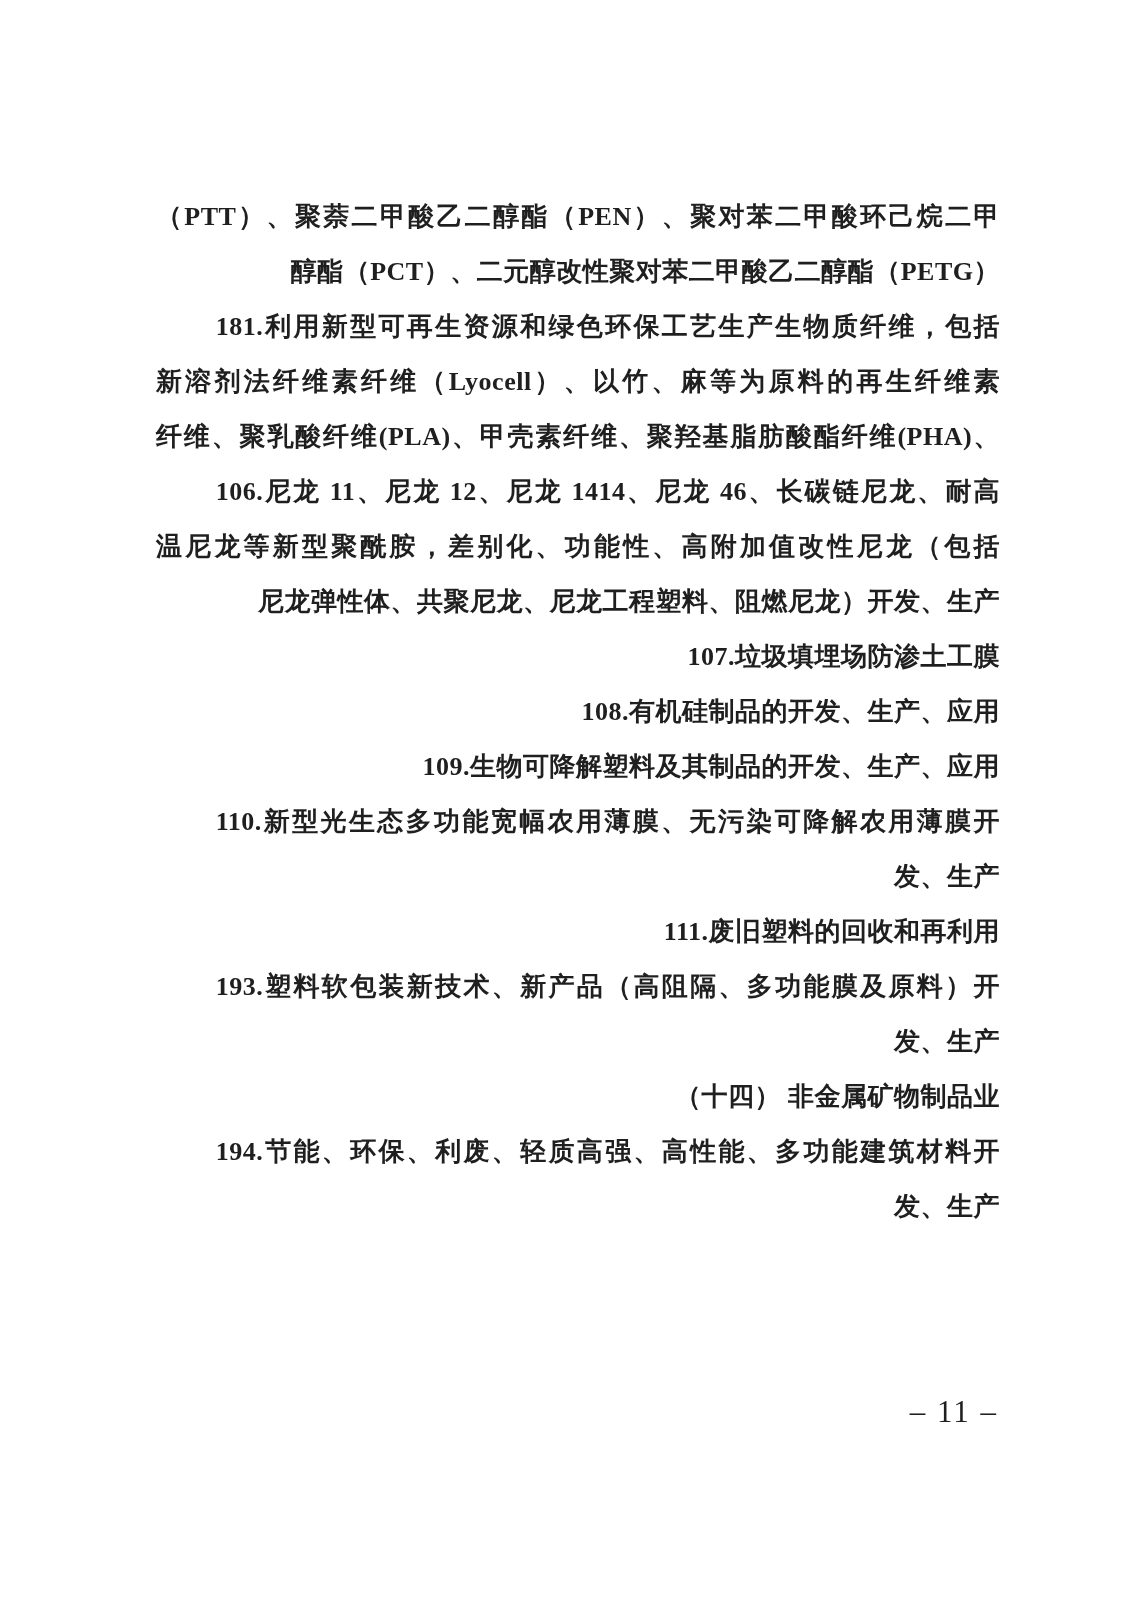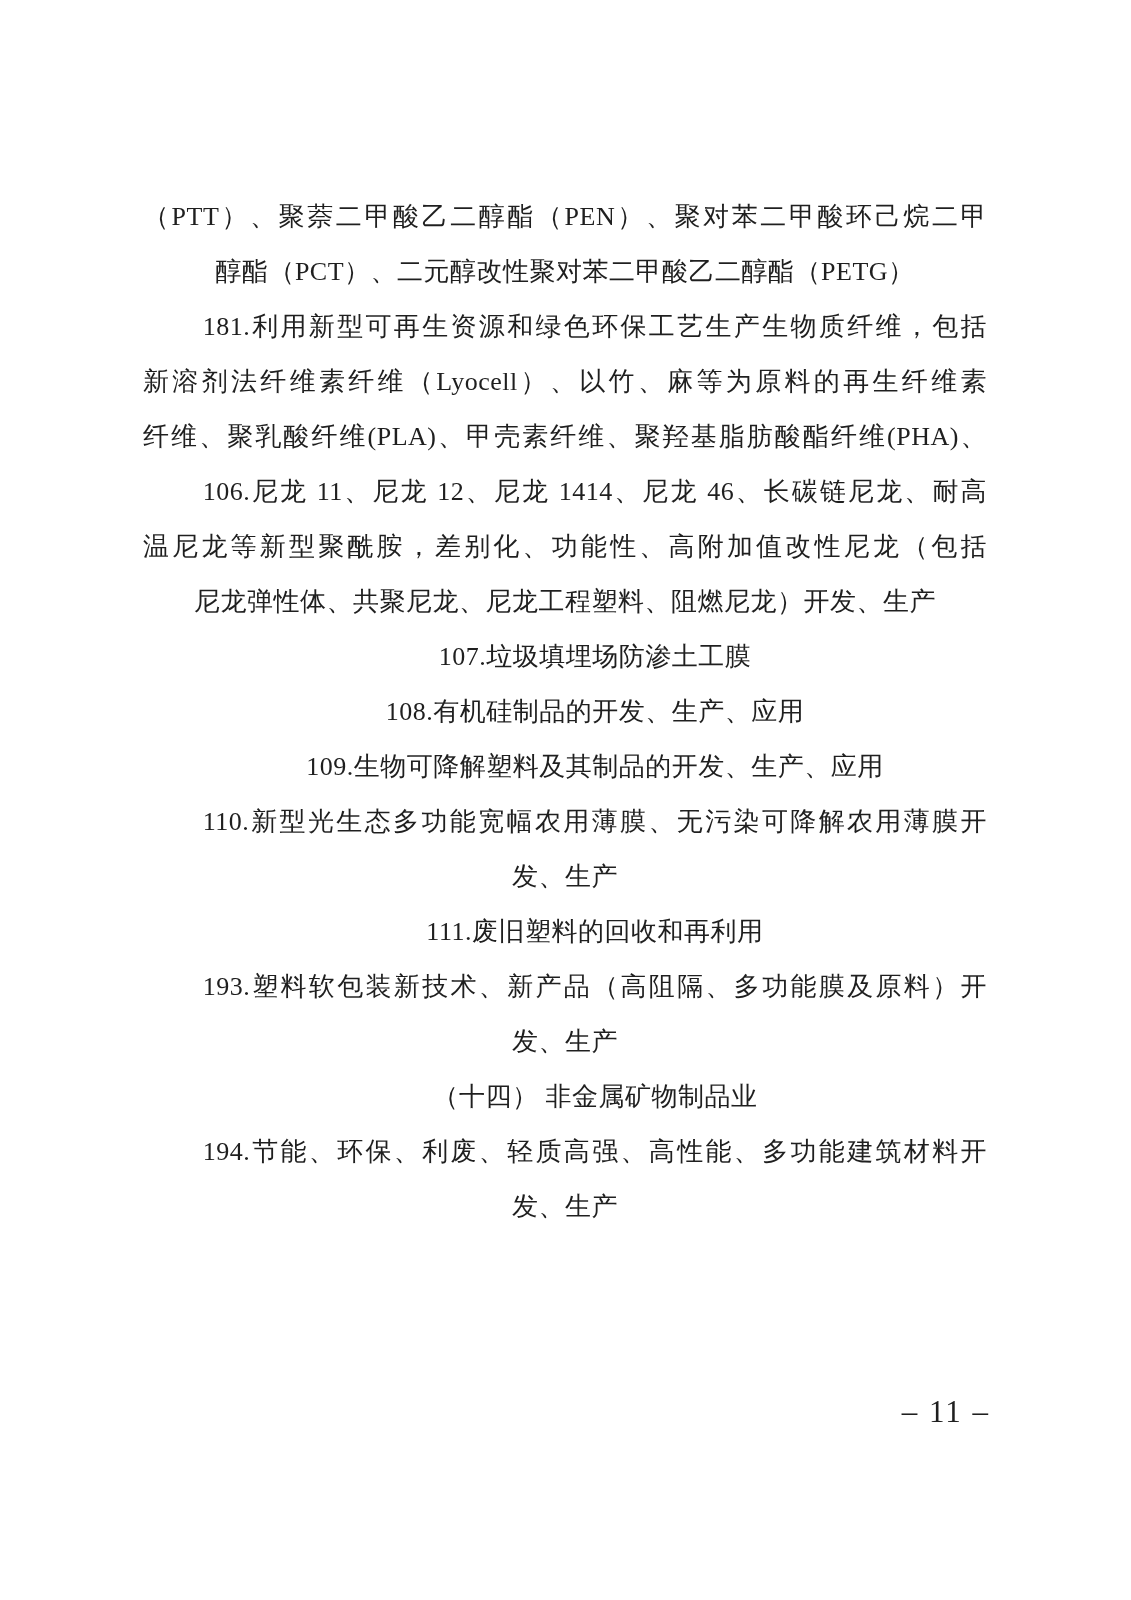--- a/index.html
+++ b/index.html
@@ -15,47 +15,48 @@
   }
   .page {
     position: relative;
     width: 1131px;
     height: 1600px;
     background: #ffffff;
     overflow: hidden;
   }
   .content {
     position: absolute;
-    left: 143px;
+    left: 156px;
     top: 189px;
     width: 844px;
+    font-weight: bold;
   }
   .paragraph {
     margin: 0;
     padding: 0;
   }
   .line {
     height: 55px;
     line-height: 55px;
     font-size: 26px;
     letter-spacing: 0.5px;
     white-space: nowrap;
-    text-align: center;
+    text-align: right;
   }
   .line.full {
     text-align: justify;
     text-align-last: justify;
   }
   .line.indent {
     text-indent: 2.3em;
   }
   .footer {
     position: absolute;
     top: 1392px;
-    right: 141px;
+    right: 133px;
     font-size: 31px;
     line-height: 40px;
     letter-spacing: 2px;
     color: #1f1f1f;
   }
 </style>
 </head>
 <body style="color: rgb(31, 31, 31); background: rgb(255, 255, 255);">
 
 <div class="page">

